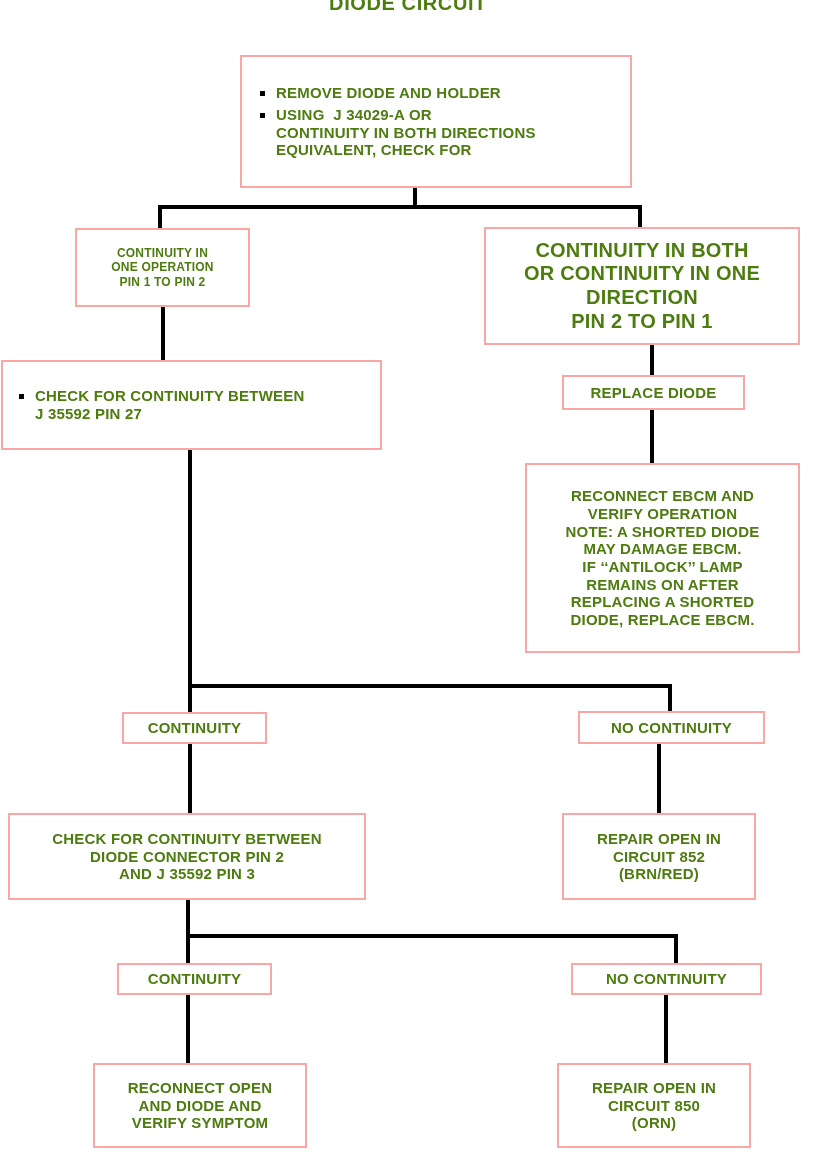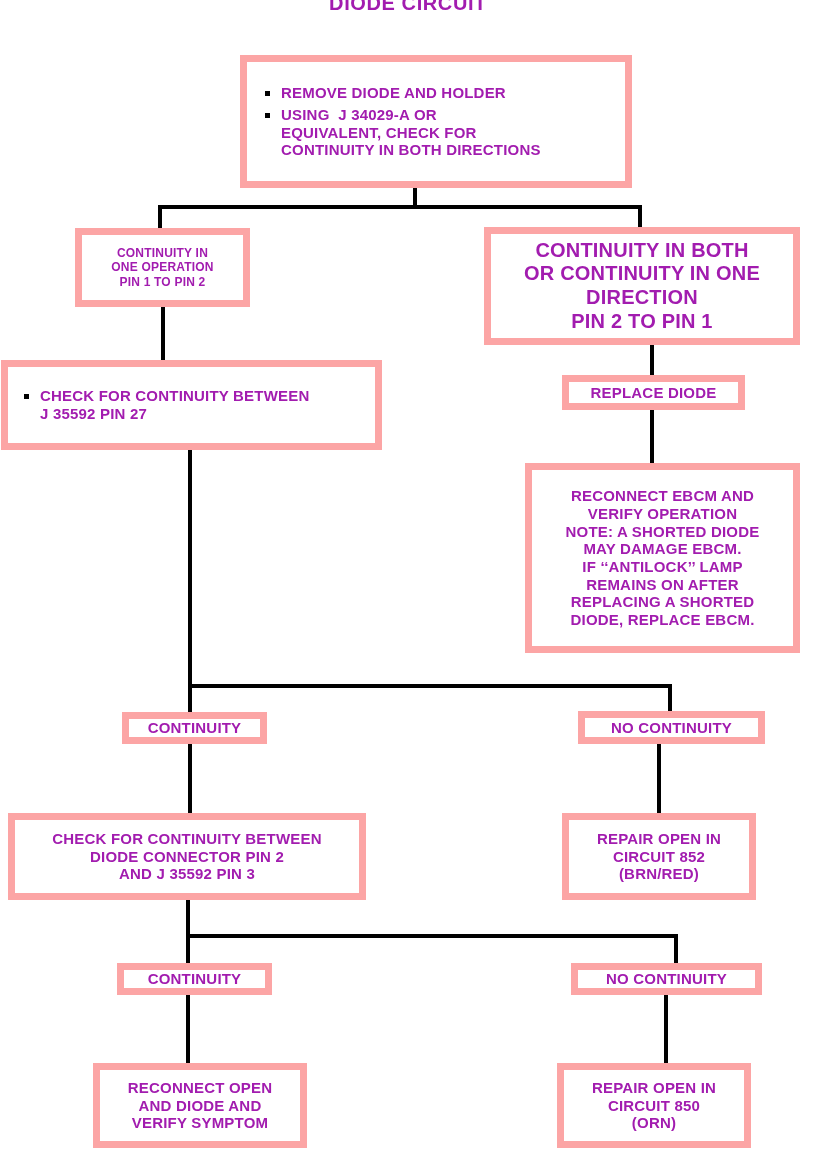--- a/index.html
+++ b/index.html
@@ -7,36 +7,36 @@
     padding: 0;
     background: #ffffff;
   }
   #page {
     position: relative;
     width: 816px;
     height: 1152px;
     background: #ffffff;
     overflow: hidden;
     font-family: "Liberation Sans", sans-serif;
-    color: #a21caf;
+    color: #4d7c0f;
   }
   .title {
     position: absolute;
     left: 0;
     top: -8px;
     width: 816px;
     text-align: center;
     font-size: 20px;
     font-weight: bold;
     letter-spacing: 0.6px;
   }
   .box {
     position: absolute;
     box-sizing: border-box;
-    border: 7px solid #fca5a5;
+    border: 2px solid #fca5a5;
     background: #fff;
     display: flex;
     flex-direction: column;
     justify-content: center;
     font-weight: bold;
     letter-spacing: 0.2px;
     line-height: 1.18;
   }
   .box .ln { display: block; white-space: pre; }
   .ctr { align-items: center; text-align: center; }
@@ -112,22 +112,22 @@
 
   <div class="line" style="left:664px; top:994px; width:4px; height:70px;"></div>
 
   <div class="box lft" style="left:240px; top:55px; width:392px; height:133px; font-size:15px; padding:10px 12px;">
     <div class="bullets">
       <div class="bitem">
         <span class="ln">REMOVE DIODE AND HOLDER</span>
       </div>
       <div class="bitem">
         <span class="ln">USING  J 34029-A OR</span>
+        <span class="ln">CONTINUITY IN BOTH DIRECTIONS</span>
         <span class="ln">EQUIVALENT, CHECK FOR</span>
-        <span class="ln">CONTINUITY IN BOTH DIRECTIONS</span>
       </div>
     </div>
   </div>
 
   <div class="box ctr" style="left:75px; top:228px; width:175px; height:79px; font-size:12px;">
     <span class="ln">CONTINUITY IN</span>
     <span class="ln">ONE OPERATION</span>
     <span class="ln">PIN 1 TO PIN 2</span>
   </div>
 

